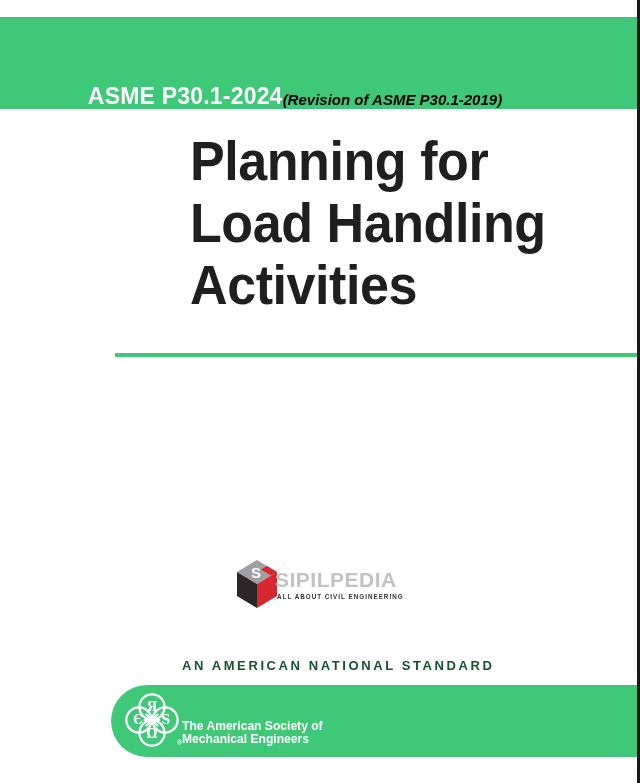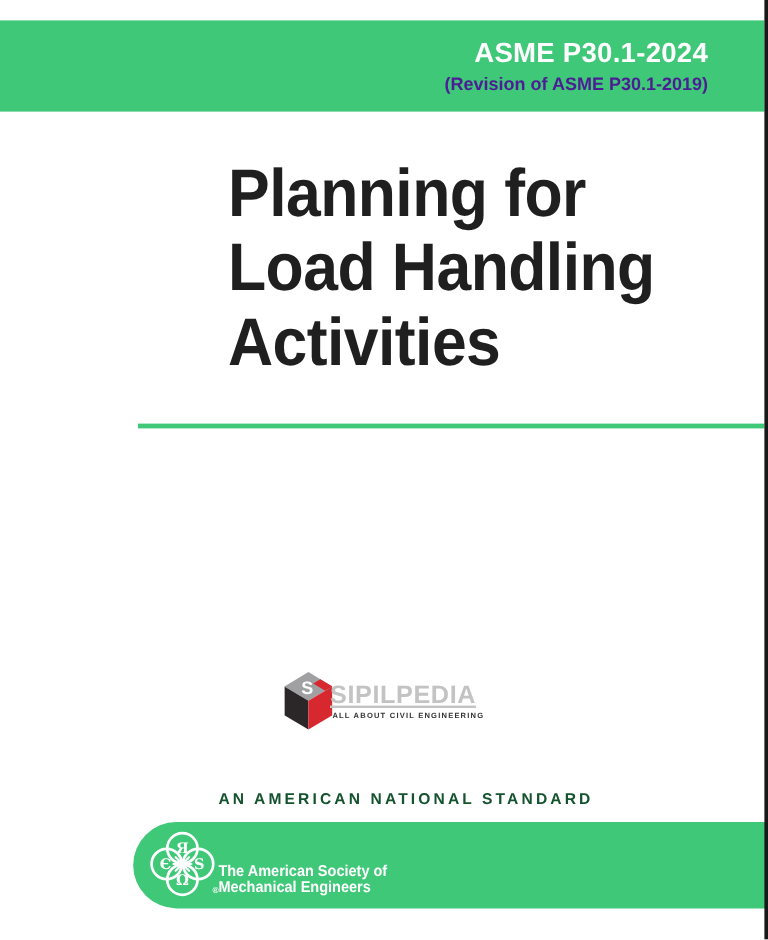--- a/index.html
+++ b/index.html
@@ -10,30 +10,30 @@
     position:relative;
     overflow:hidden;
   }
   .page{position:absolute;inset:0;background:#ffffff;}
 
   
   .page-edge{position:absolute;top:0;right:0;width:3px;height:783px;background:#181818;z-index:50;}
 
   
   .header-band{
-    position:absolute;top:17px;left:0;right:3px;height:76px;
+    position:absolute;top:17px;left:0;right:3px;height:92px;
     background:#3ec878;
-    display:flex;flex-direction:column;justify-content:center;align-items:flex-end;
+    display:flex;flex-direction:row;justify-content:center;align-items:flex-end;
     padding-right:47px;box-sizing:border-box;
   }
   .standard-code{
     color:#ffffff;font-size:23px;font-weight:700;line-height:26px;letter-spacing:0.2px;
   }
   .revision-note{
-    color:#4c1d95;font-size:15px;font-weight:700;line-height:19px;margin-top:4px;
+    color:#000000;font-size:15px;font-weight:700;line-height:19px;margin-top:4px;font-style:italic;
   }
 
   
   .doc-title{
     position:absolute;left:190px;top:130px;
     font-size:56px;font-weight:700;color:#1f1f1f;
     line-height:62px;letter-spacing:-0.5px;
     white-space:pre-line;
     transform:scaleX(0.93);transform-origin:left top;
   }
@@ -43,21 +43,20 @@
     background:#3ec878;
   }
 
   
   .publisher{position:absolute;left:237px;top:560px;width:180px;height:52px;}
   .cube-icon{position:absolute;left:0;top:0;}
   .publisher-wordmark{
     position:absolute;left:38px;top:9px;
     font-size:21px;font-weight:700;color:#c3c3c3;letter-spacing:0.5px;
     line-height:21px;
-    text-decoration:underline;
   }
   .publisher-tagline{
     position:absolute;left:40px;top:33px;
     font-size:6.3px;font-weight:700;color:#333333;letter-spacing:1px;
     line-height:8px;
   }
 
   
   .standard-label{
     position:absolute;left:182px;top:658px;

